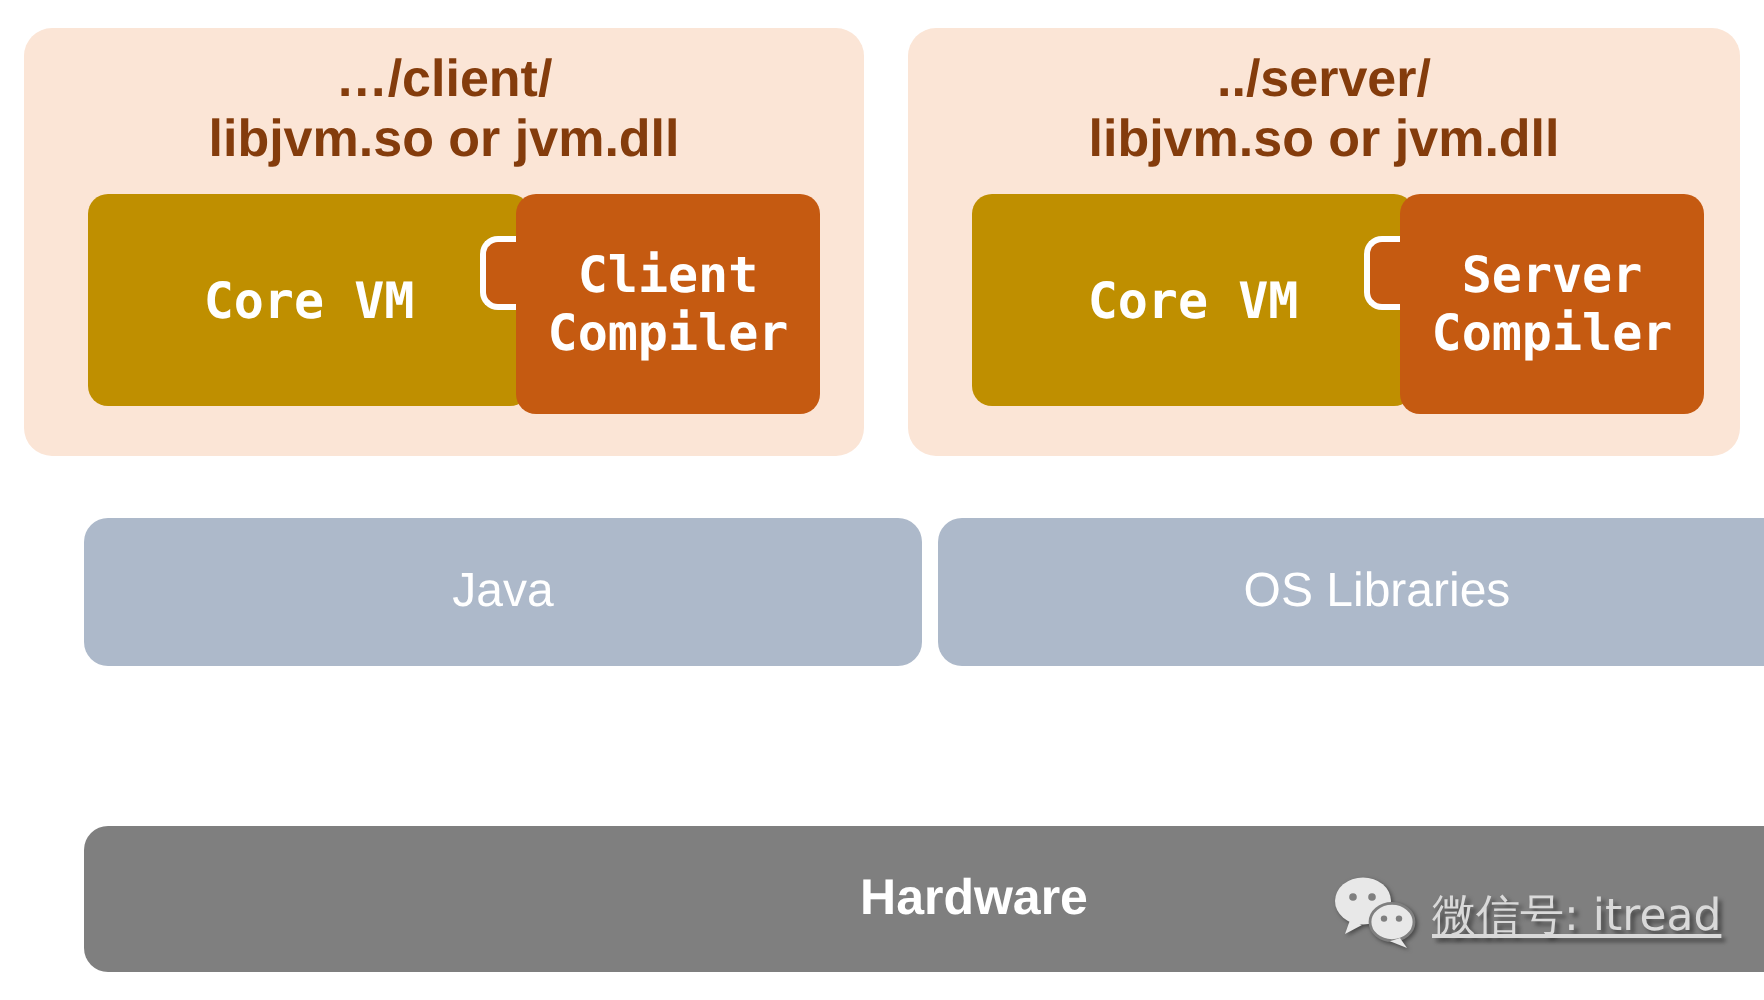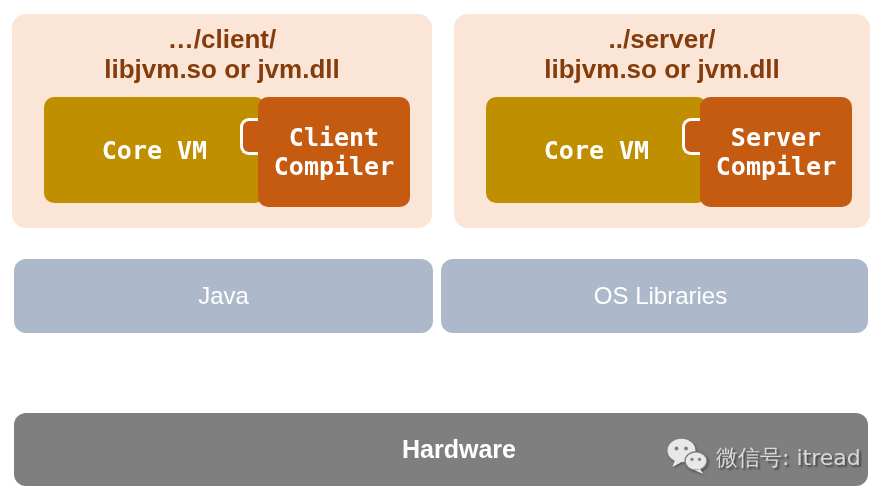--- a/index.html
+++ b/index.html
@@ -42,39 +42,40 @@
     position: absolute; left: -18px; top: 21px; width: 18px; height: 37px;
     background: var(--compiler-bg);
     border: 3px solid #ffffff; border-right: none;
     border-radius: 9px 0 0 9px;
   }
 
   
   .layer {
     position: absolute; border-radius: 12px;
     display: flex; align-items: center; justify-content: center;
-    color: var(--layer-text); font-size: 24px;
+    color: var(--layer-text); font-size: 24px; margin-left: 28px;
   }
   .layer.java     { left: 14px;  top: 259px; width: 419px; height: 74px; background: var(--java-bg); }
   .layer.oslib    { left: 441px; top: 259px; width: 427px; height: 74px; background: var(--os-lib-bg); padding-left: 12px; }
   .layer.os       { left: 14px;  top: 338px; width: 854px; height: 70px; background: var(--os-bg); }
   .layer.hardware { left: 14px;  top: 413px; width: 854px; height: 73px; background: var(--hardware-bg);
                     font-weight: 700; font-size: 25px; padding-left: 36px; }
 
   
   .watermark {
     position: absolute; left: 666px; top: 437px; height: 42px;
     display: flex; align-items: center; gap: 8px;
   }
   .watermark svg { filter: drop-shadow(1.5px 1.5px 1px rgba(35,35,35,0.6)); }
   .watermark-text {
     font-family: "DejaVu Sans", sans-serif;
     color: var(--watermark-text); font-size: 22px;
     text-shadow: 2px 2px 2px rgba(25,25,25,0.55);
     white-space: nowrap;
+    text-decoration: underline;
   }
 </style>
 </head>
 <body>
 
 <div class="canvas">
 
   <div class="module client">
     <div class="module-title">
       <div>…/client/</div>

